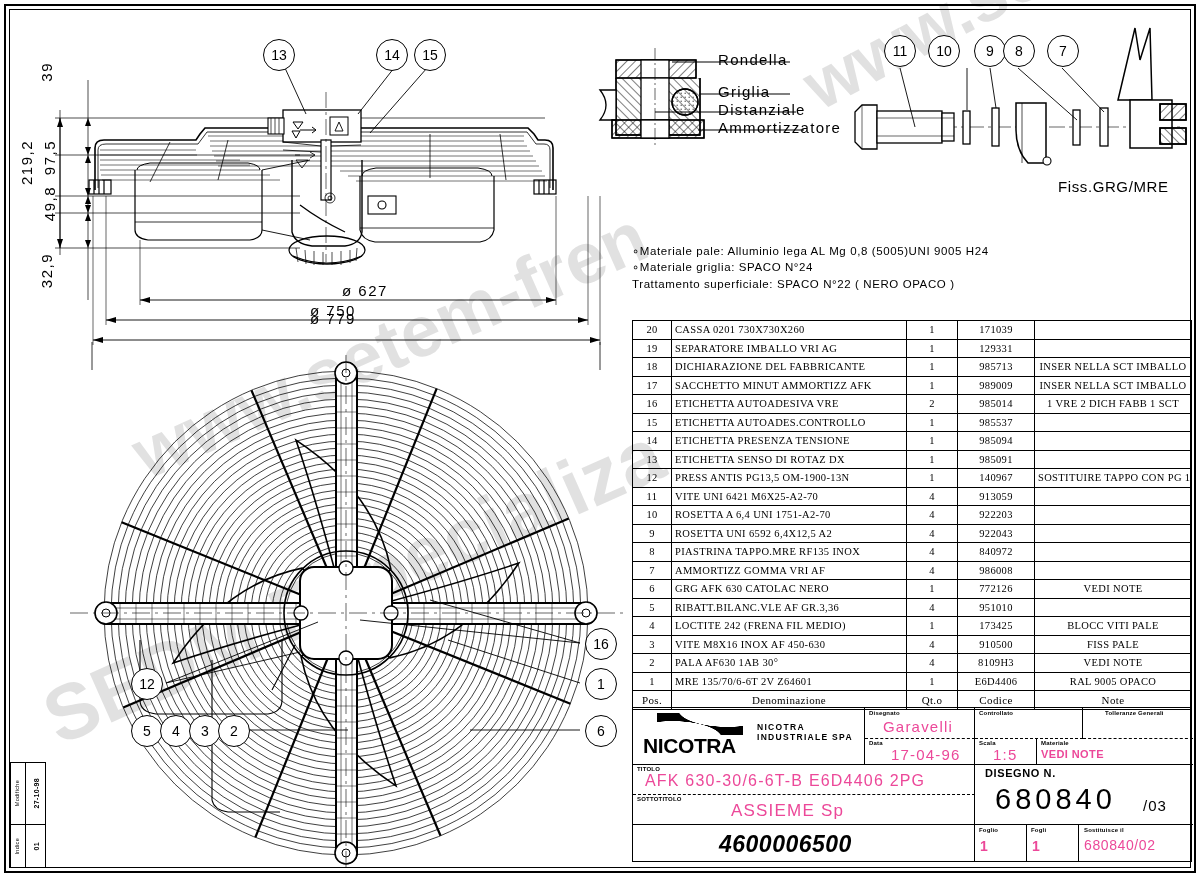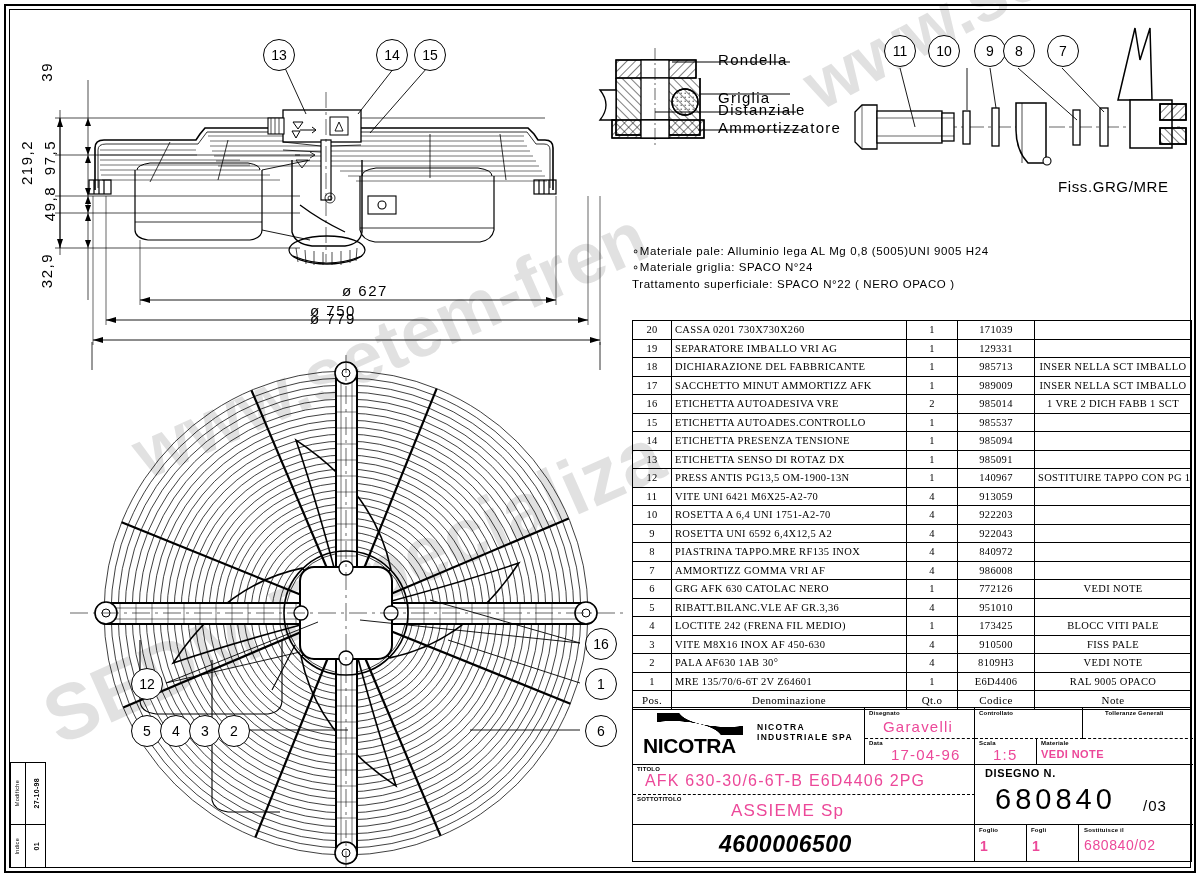--- a/index.html
+++ b/index.html
@@ -514,21 +514,21 @@
   <div class="t vdim" style="left:18px;top:140px;">219,2</div>
   <div class="t vdim" style="left:41px;top:140px;">97,5</div>
   <div class="t vdim" style="left:41px;top:186px;">49,8</div>
   <div class="t vdim" style="left:38px;top:253px;">32,9</div>
 
   <div class="t dim" style="left:310px;top:282px;margin-left:32px;">ø 627</div>
   <div class="t dim" style="left:310px;top:302px;">ø 750</div>
   <div class="t dim" style="left:310px;top:310px;">ø 779</div>
 
   <div class="t" style="left:718px;top:51px;font-size:15px;letter-spacing:1.3px;">Rondella</div>
-  <div class="t" style="left:718px;top:89px;font-size:15px;letter-spacing:1.3px;">Griglia</div>
+  <div class="t" style="left:718px;top:83px;font-size:15px;letter-spacing:1.3px;">Griglia</div>
   <div class="t" style="left:718px;top:101px;font-size:15px;letter-spacing:1.3px;">Distanziale</div>
   <div class="t" style="left:718px;top:119px;font-size:15px;letter-spacing:1.3px;">Ammortizzatore</div>
   <div class="t" style="left:1058px;top:178px;font-size:15px;letter-spacing:.6px;">Fiss.GRG/MRE</div>
 
   <div class="balloon" style="left:263px;top:39px;">13</div>
   <div class="balloon" style="left:376px;top:39px;">14</div>
   <div class="balloon" style="left:414px;top:39px;">15</div>
 
   <div class="balloon" style="left:884px;top:35px;">11</div>
   <div class="balloon" style="left:928px;top:35px;">10</div>

